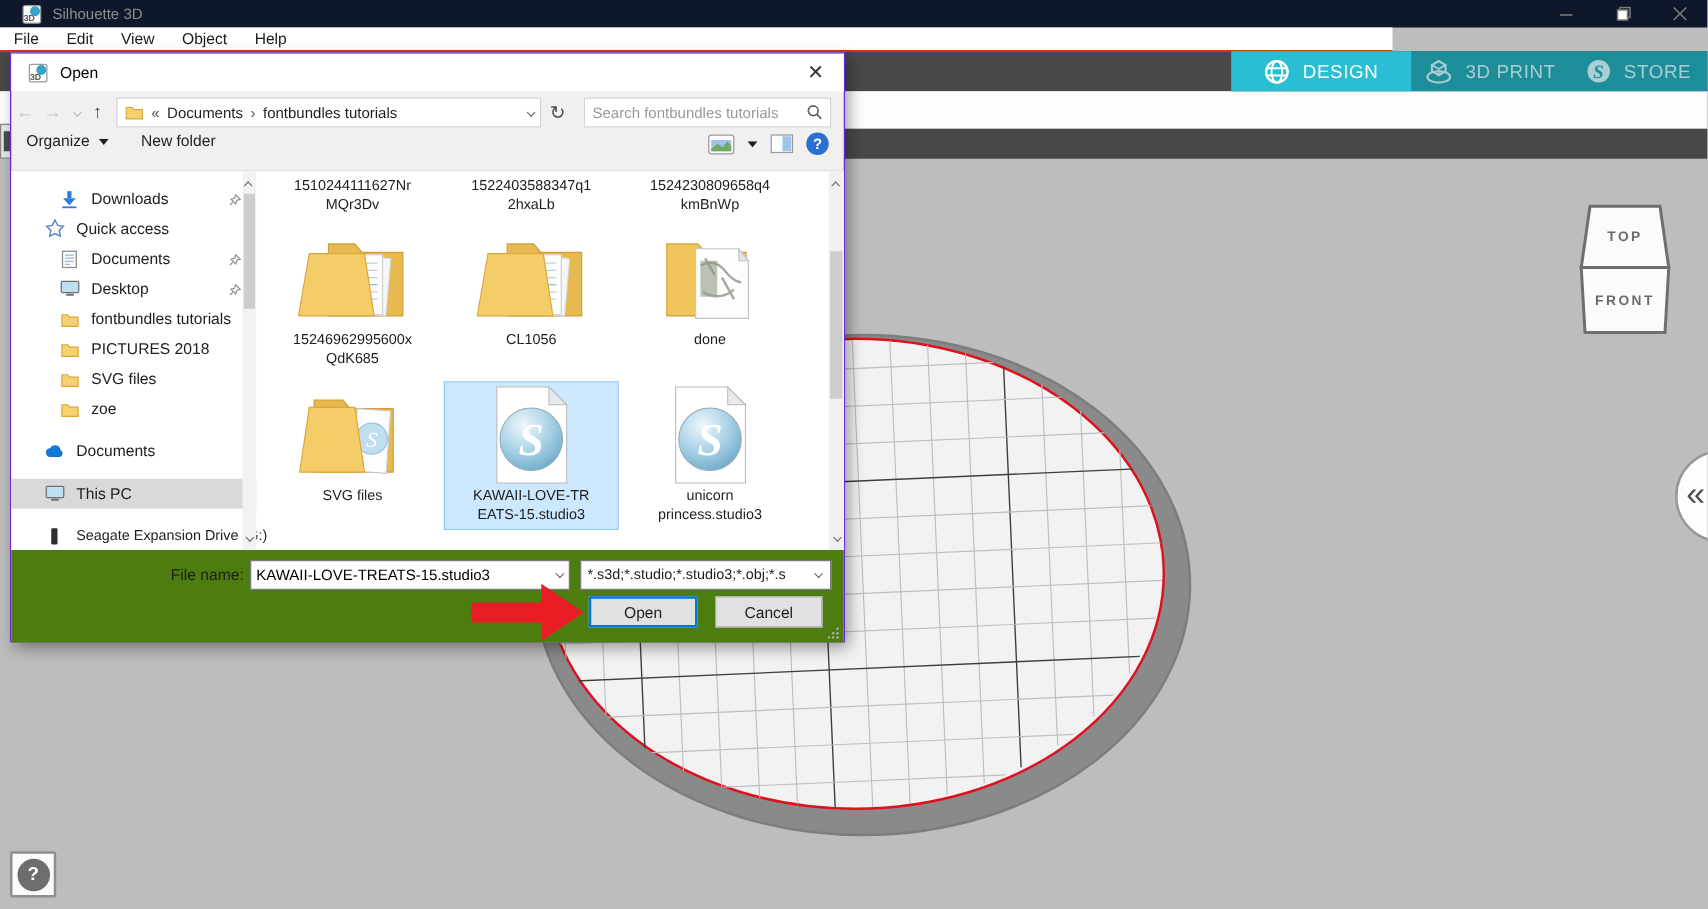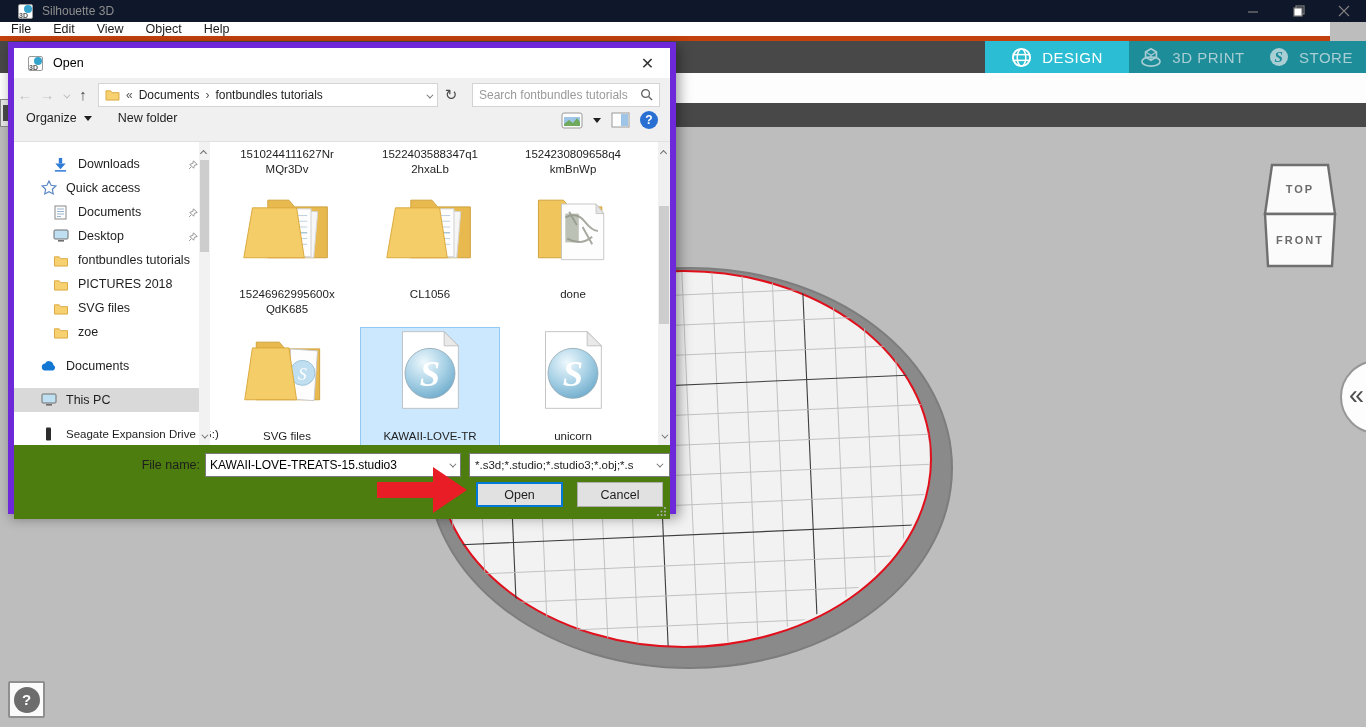--- a/index.html
+++ b/index.html
@@ -9,21 +9,21 @@
   
   .titlebar { position:absolute; left:0; top:0; width:1366px; height:22px; background:#0f172a; display:flex; align-items:center; }
   .appico { width:15px; height:15px; margin-left:18px; position:relative; background:#fff; border:1px solid #9a9a9a; border-radius:2px; }
   .appico .ball { position:absolute; right:0; top:0; width:8px; height:8px; border-radius:50%; background:#35a3cc; }
   .appico .t3d { position:absolute; left:0; bottom:-1px; font-size:7px; font-weight:bold; color:#555; }
   .apptitle { margin-left:9px; color:#8f8f8f; font-size:12px; }
   .wincontrols { margin-left:auto; display:flex; align-items:center; height:100%; }
   .wbtn { width:45px; height:100%; display:flex; align-items:center; justify-content:center; color:#7e7e7e; font-size:13px; }
   .wbtn svg { display:block; }
 
-  .menubar { position:absolute; left:0; top:22px; width:1330px; height:19px; background:#fff; display:flex; align-items:center; border-bottom:5px solid #c2410c; }
+  .menubar { position:absolute; left:0; top:22px; width:1114px; height:19px; background:#fff; display:flex; align-items:center; border-bottom:1px solid #c2410c; }
   .menuitem { padding:0 11px; color:#1a1a1a; font-size:12.5px; }
 
   .bar-top { position:absolute; left:0; top:41px; width:1366px; height:32px; background:#484848; }
   .strip-white { position:absolute; left:0; top:73px; width:1366px; height:30px; background:#fdfdfd; }
   .bar-mid { position:absolute; left:0; top:103px; width:1366px; height:24px; background:#484848; }
   .panel-frag { position:absolute; left:0; top:99px; width:13px; height:28px; background:#e9e9e9; border:1px solid #8a8a8a; z-index:6; }
   .panel-frag i { position:absolute; left:2px; top:5px; width:7px; height:16px; background:#4a4a4a; display:block; }
 
   
   .tabs { position:absolute; left:985px; top:41px; right:0; height:32px; display:flex; background:#1e8d9a; z-index:6; }
@@ -37,21 +37,21 @@
   
   .bed { position:absolute; left:0; top:0; z-index:1; }
   .viewcube { position:absolute; left:1261px; top:162px; z-index:6; }
   .viewcube text { font-family:"Liberation Sans",sans-serif; font-size:11px; font-weight:bold; letter-spacing:2px; fill:#6b6b6b; }
   .expander { position:absolute; left:1340px; top:360px; width:74px; height:74px; border-radius:50%; background:#fdfdfd; border:2px solid #979797; z-index:6; }
   .expander span { position:absolute; left:7px; top:50%; transform:translateY(-54%); font-size:27px; color:#4e4e4e; }
   .helpbtn { position:absolute; left:8px; top:681px; width:37px; height:37px; background:#fbfbfb; border:2px solid #8f8f8f; border-radius:2px; display:flex; align-items:center; justify-content:center; z-index:6; }
   .helpbtn .hc { width:26px; height:26px; border-radius:50%; background:#6d6d6d; color:#fff; font-weight:bold; font-size:15px; display:flex; align-items:center; justify-content:center; }
 
   
-  .dialog { position:absolute; left:8px; top:42px; width:668px; height:472px; background:#f0f0f0; border:6px solid #6d28d9; box-shadow:3px 4px 12px rgba(0,0,0,.4); z-index:10; }
+  .dialog { position:absolute; left:8px; top:42px; width:668px; height:472px; background:#f0f0f0; border:1px solid #6d28d9; box-shadow:3px 4px 12px rgba(0,0,0,.4); z-index:10; }
   .dlg-title { height:30px; background:#fff; display:flex; align-items:center; }
   .dlg-title .appico { margin-left:14px; }
   .dlg-title .label { margin-left:10px; font-size:12.5px; color:#000; }
   .dlg-close { margin-left:auto; width:45px; height:100%; display:flex; align-items:center; justify-content:center; font-size:16px; color:#333; }
 
   .dlg-nav { height:33px; display:flex; align-items:center; padding:0 10px 0 0; }
   .navarrow { width:22px; text-align:center; font-size:15px; }
   .nav-back,.nav-fwd { color:#c2c2c2; }
   .nav-up { color:#4e4e4e; }
   .chv { display:inline-block; width:6px; height:6px; border-right:1.4px solid #6e6e6e; border-bottom:1.4px solid #6e6e6e; }
@@ -82,21 +82,21 @@
   .srow .pin { position:absolute; right:12px; top:7px; }
   .sgap { height:10px; }
   .side-scroll { position:absolute; right:0; top:0; bottom:0; width:11px; background:#f2f2f2; }
   .side-scroll .thumb { position:absolute; left:1px; right:1px; top:18px; height:92px; background:#cdcdcd; }
   .scr-chv { position:absolute; left:2px; color:#6e6e6e; }
 
   .filelist { flex:1; position:relative; padding:3px 14px 0 8px; overflow:hidden; }
   .frow { display:flex; }
   .tile { width:138px; display:flex; flex-direction:column; align-items:center; padding:2px 2px 3px; }
   .tile + .tile { margin-left:5px; }
-  .tile-label { margin-top:19px; font-size:11.5px; line-height:15px; text-align:center; white-space:pre-line; word-break:break-all; }
+  .tile-label { margin-top:2px; font-size:11.5px; line-height:15px; text-align:center; white-space:pre-line; word-break:break-all; }
   .tile.selected { background:#cce8ff; outline:1px solid #90c8f6; }
   .clipped-row .tile-label { margin-top:0; }
   .list-scroll { position:absolute; right:0; top:0; bottom:0; width:12px; background:#f0f0f0; }
   .list-scroll .thumb { position:absolute; left:1px; right:1px; top:64px; height:118px; background:#cdcdcd; }
 
   .dlg-footer { position:relative; height:74px; background:#4d7c0f; }
   .fname-label { position:absolute; left:96px; top:13px; width:90px; text-align:right; font-size:12.5px; }
   .fname-combo { position:absolute; left:191px; top:8px; width:256px; height:24px; background:#fff; border:1px solid #7a7a7a; display:flex; align-items:center; }
   .fname-combo input { flex:1; border:none; outline:none; font-family:"Liberation Sans",sans-serif; font-size:12px; padding:0 4px; background:transparent; }
   .combo-chv { width:18px; display:flex; align-items:center; justify-content:center; }

